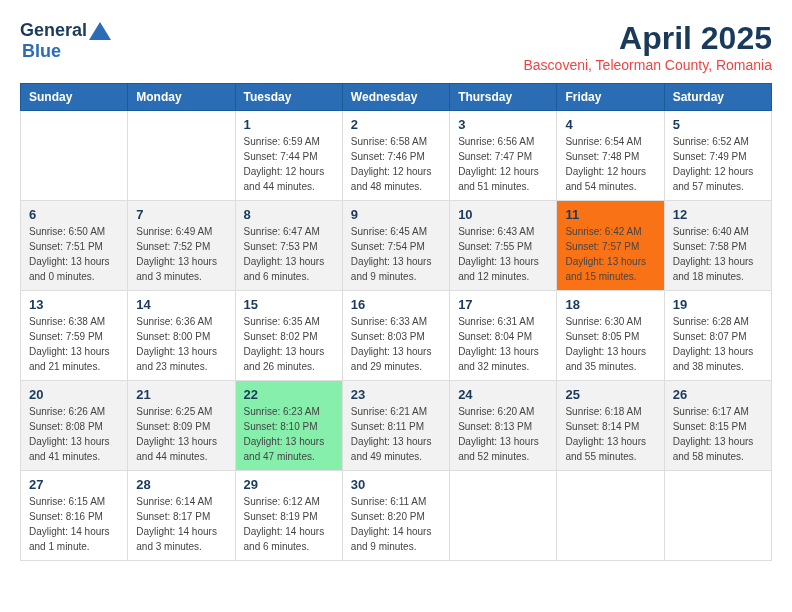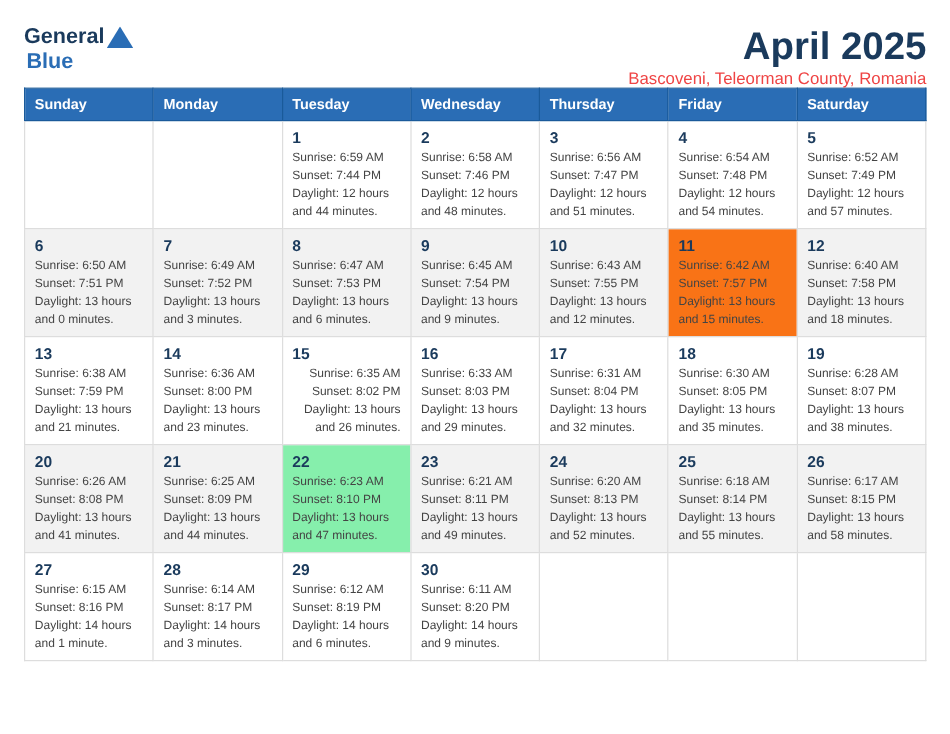--- a/index.html
+++ b/index.html
@@ -7,20 +7,21 @@
       font-family: Arial, sans-serif;
       background: #fff;
       width: 792px;
       min-height: 612px;
       padding: 20px;
     }
     .header-area {
       display: flex;
       justify-content: space-between;
       align-items: flex-start;
+      margin-bottom: 10px;
     }
     .logo {
       display: flex;
       flex-direction: column;
       align-items: flex-start;
     }
     .logo-row {
       display: flex;
       align-items: center;
     }
@@ -212,21 +213,21 @@
         </td>
         <td>
           <span class="day-number">14</span>
           <div class="day-info" style="white-space: pre-line;">Sunrise: 6:36 AM
 Sunset: 8:00 PM
 Daylight: 13 hours
 and 23 minutes.</div>
         </td>
         <td>
           <span class="day-number">15</span>
-          <div class="day-info" style="white-space: pre-line; text-align: right;">Sunrise: 6:35 AM
+          <div class="day-info" style="white-space: pre-line;">Sunrise: 6:35 AM
 Sunset: 8:02 PM
 Daylight: 13 hours
 and 26 minutes.</div>
         </td>
         <td>
           <span class="day-number">16</span>
           <div class="day-info" style="white-space: pre-line;">Sunrise: 6:33 AM
 Sunset: 8:03 PM
 Daylight: 13 hours
 and 29 minutes.</div>

